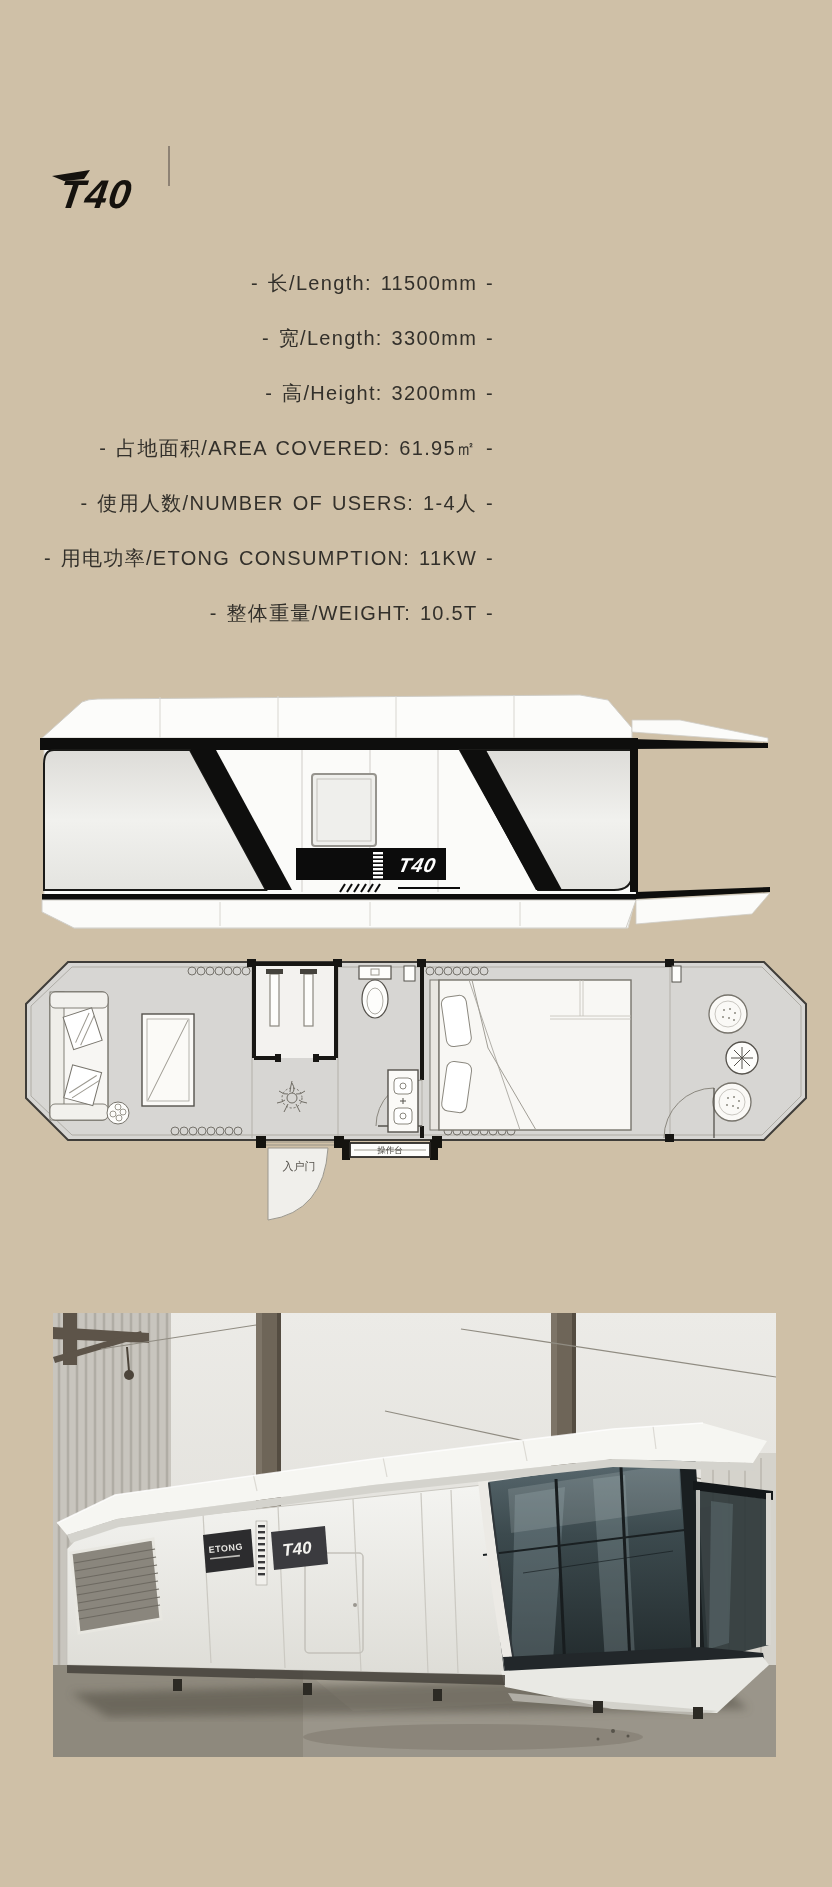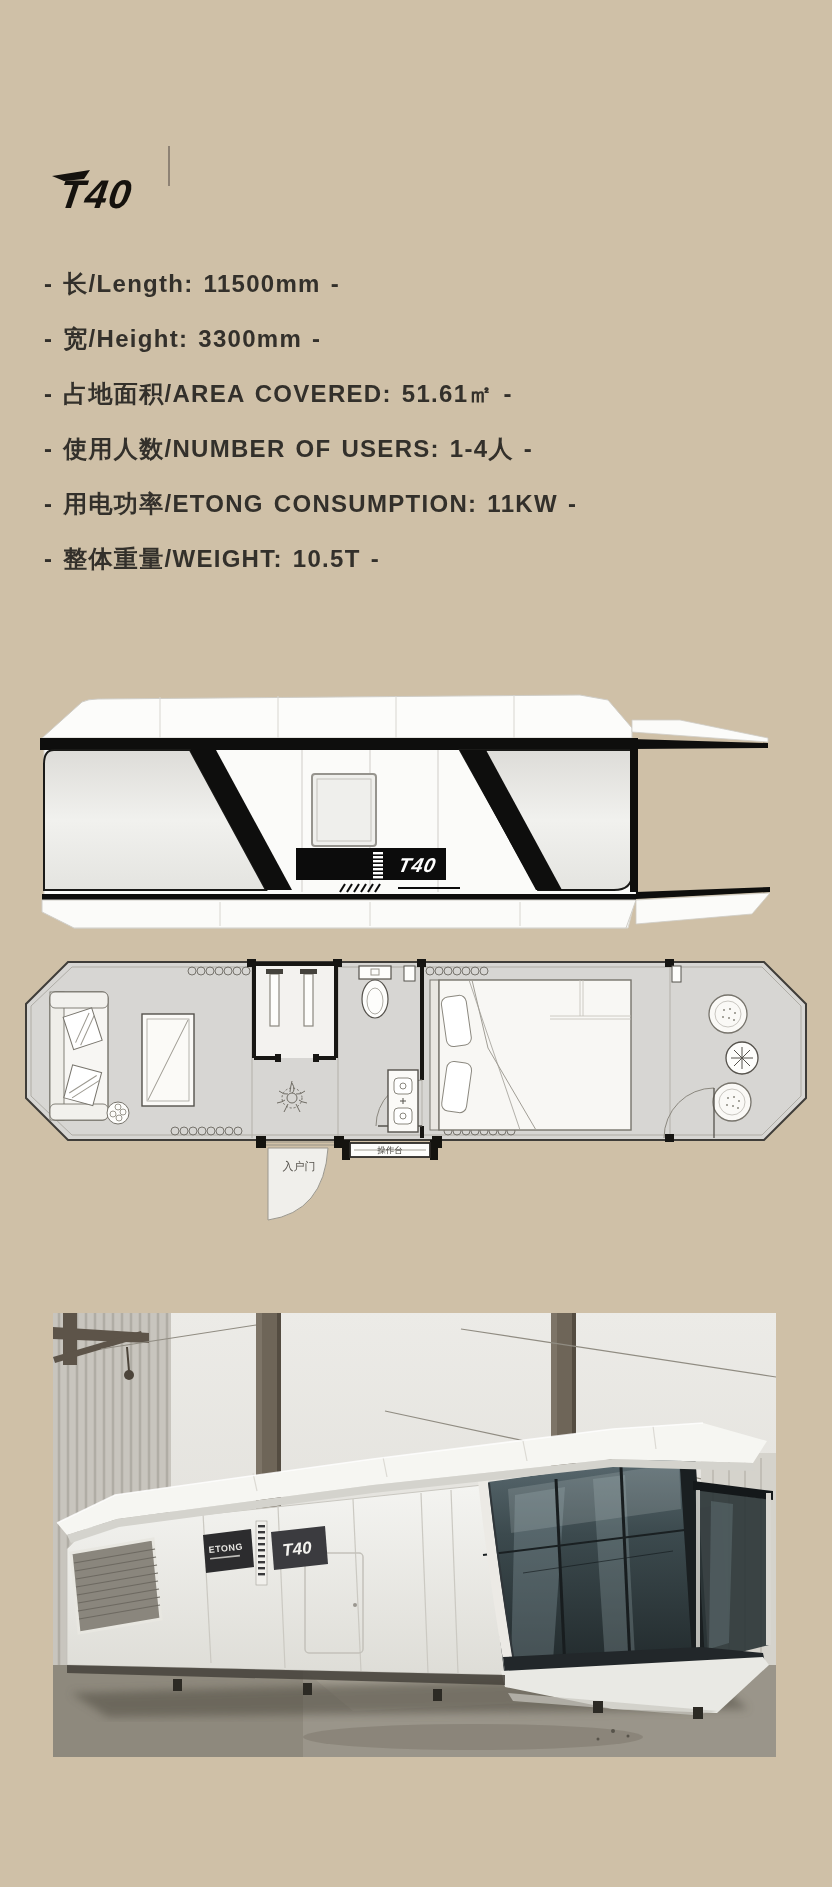--- a/index.html
+++ b/index.html
@@ -5,43 +5,44 @@
   html,body{margin:0;padding:0;background:#b9ab93;}
   #canvas{
     position:relative;width:832px;height:1887px;margin:0 auto;
     background:#cfc0a7;overflow:hidden;
     font-family:"Liberation Sans","DejaVu Sans",sans-serif;
   }
   .logo{position:absolute;left:50px;top:166px;width:150px;height:54px;}
   .logo-rule{position:absolute;left:168px;top:146px;width:2px;height:40px;background:#8e8274;}
   .specs{position:absolute;left:44px;top:256px;}
   .spec-line{
-    height:55px;line-height:55px;font-size:24px;color:#33302b;
-    letter-spacing:1.3px;word-spacing:2px;font-weight:700;white-space:pre;
+    height:55px;line-height:55px;font-size:20px;color:#33302b;
+    letter-spacing:1.3px;word-spacing:2px;font-weight:400;white-space:pre;text-align:right;
   }
   .elevation{position:absolute;left:40px;top:686px;}
   .floorplan{position:absolute;left:20px;top:952px;}
   .photo{position:absolute;left:53px;top:1313px;}
   svg text{font-family:"Liberation Sans","DejaVu Sans",sans-serif;}
 </style>
 </head>
 <body>
 
 <div id="canvas">
 
   <svg class="logo" viewBox="0 0 150 54">
     <polygon points="2,10 40,4 34,13 14,15" fill="#15120e"></polygon>
     <text x="14" y="42" font-size="40" font-weight="bold" font-style="italic" letter-spacing="1" fill="#15120e" transform="skewX(-8)">T40</text>
   </svg>
   <div class="logo-rule"></div>
 
   <div class="specs">
     <div class="spec-line">- 长/Length: 11500mm -</div>
-    <div class="spec-line">- 宽/Height: 3300mm -</div>
-    <div class="spec-line">- 占地面积/AREA COVERED: 51.61㎡ -</div>
+    <div class="spec-line">- 宽/Length: 3300mm -</div>
+    <div class="spec-line">- 高/Height: 3200mm -</div>
+    <div class="spec-line">- 占地面积/AREA COVERED: 61.95㎡ -</div>
     <div class="spec-line">- 使用人数/NUMBER OF USERS: 1-4人 -</div>
     <div class="spec-line">- 用电功率/ETONG CONSUMPTION: 11KW -</div>
     <div class="spec-line">- 整体重量/WEIGHT: 10.5T -</div>
   </div>
 
   <svg class="elevation" width="766" height="248" viewBox="0 0 766 248">
     <defs>
       <linearGradient id="glz" x1="0" y1="0" x2="0" y2="1">
         <stop offset="0" stop-color="#dddcd8"></stop>
         <stop offset="0.5" stop-color="#f1f1ee"></stop>

